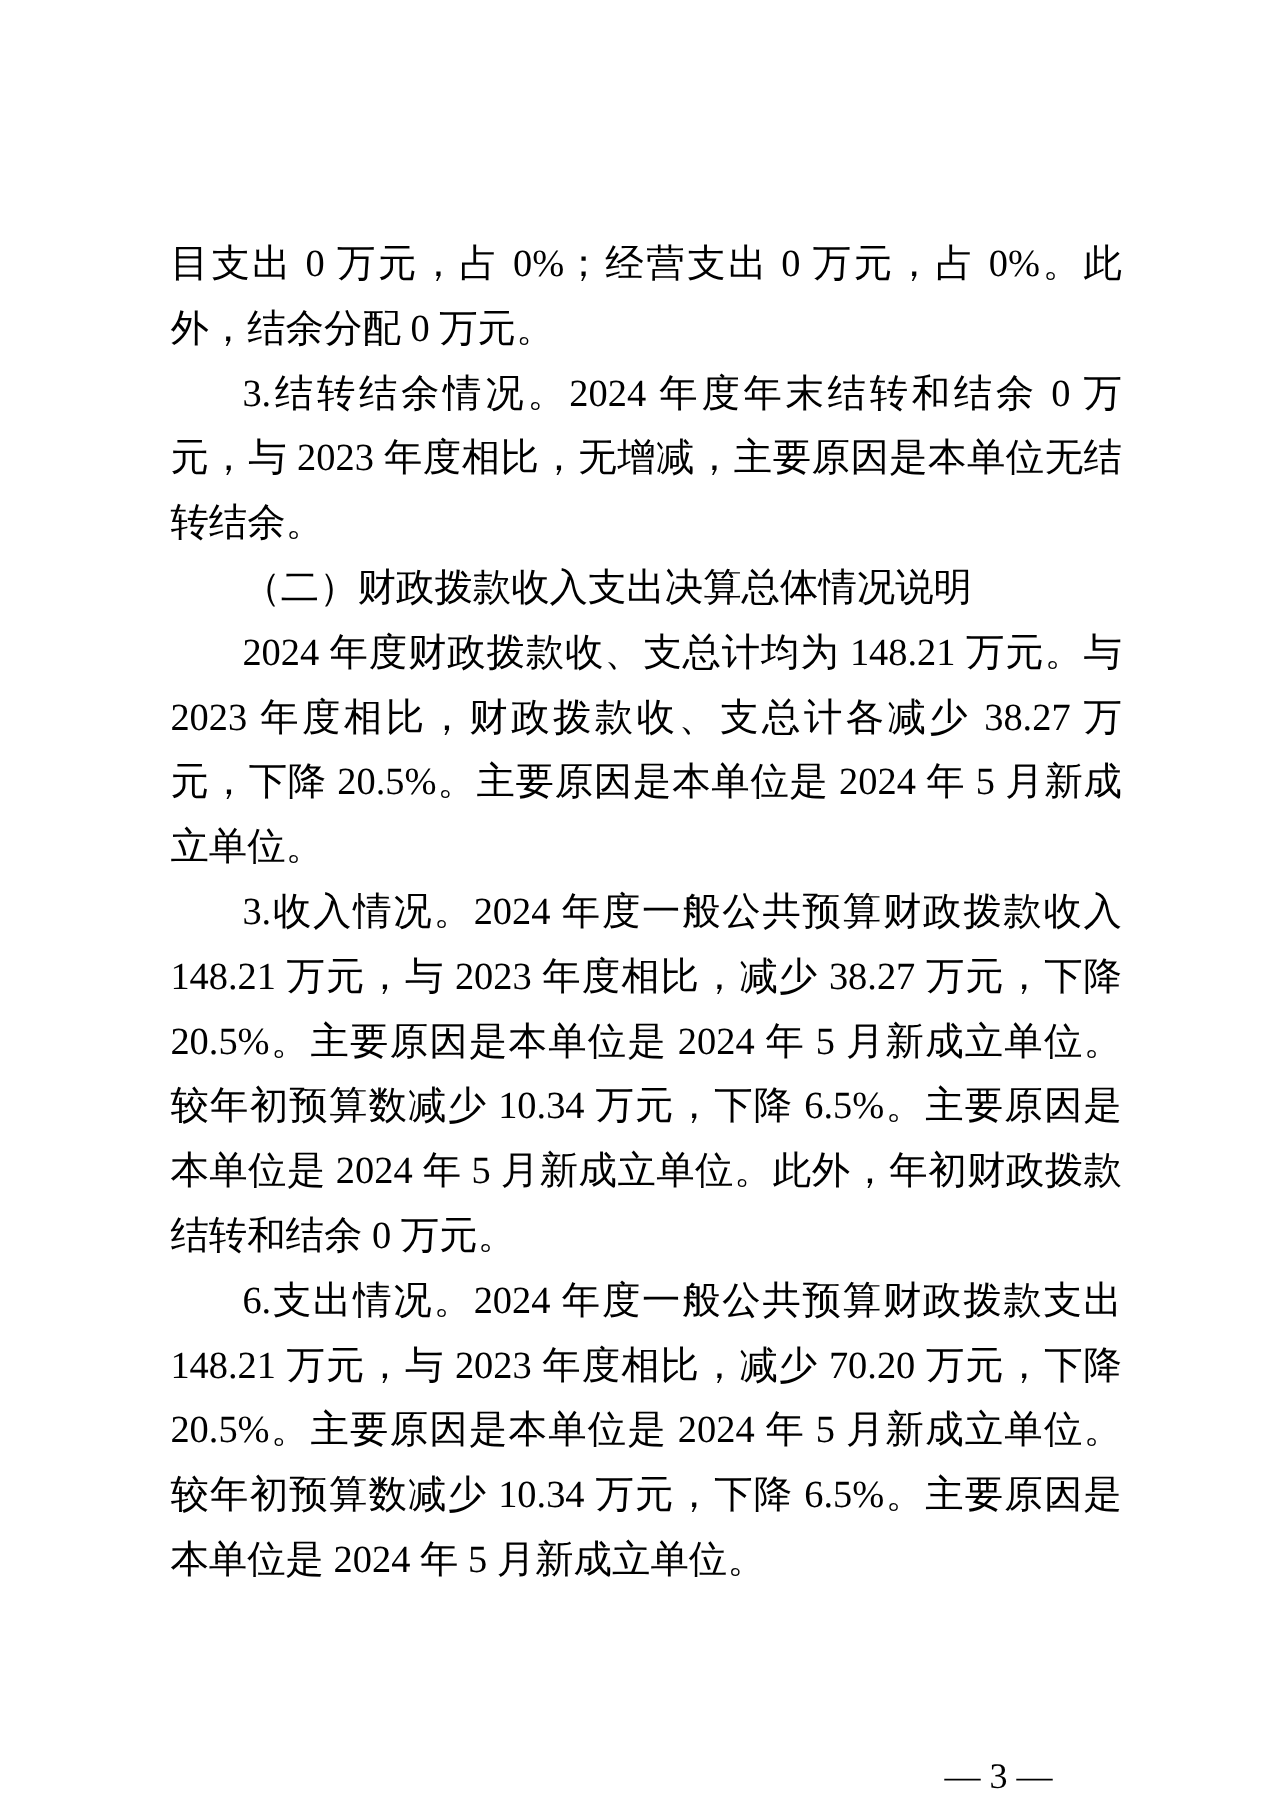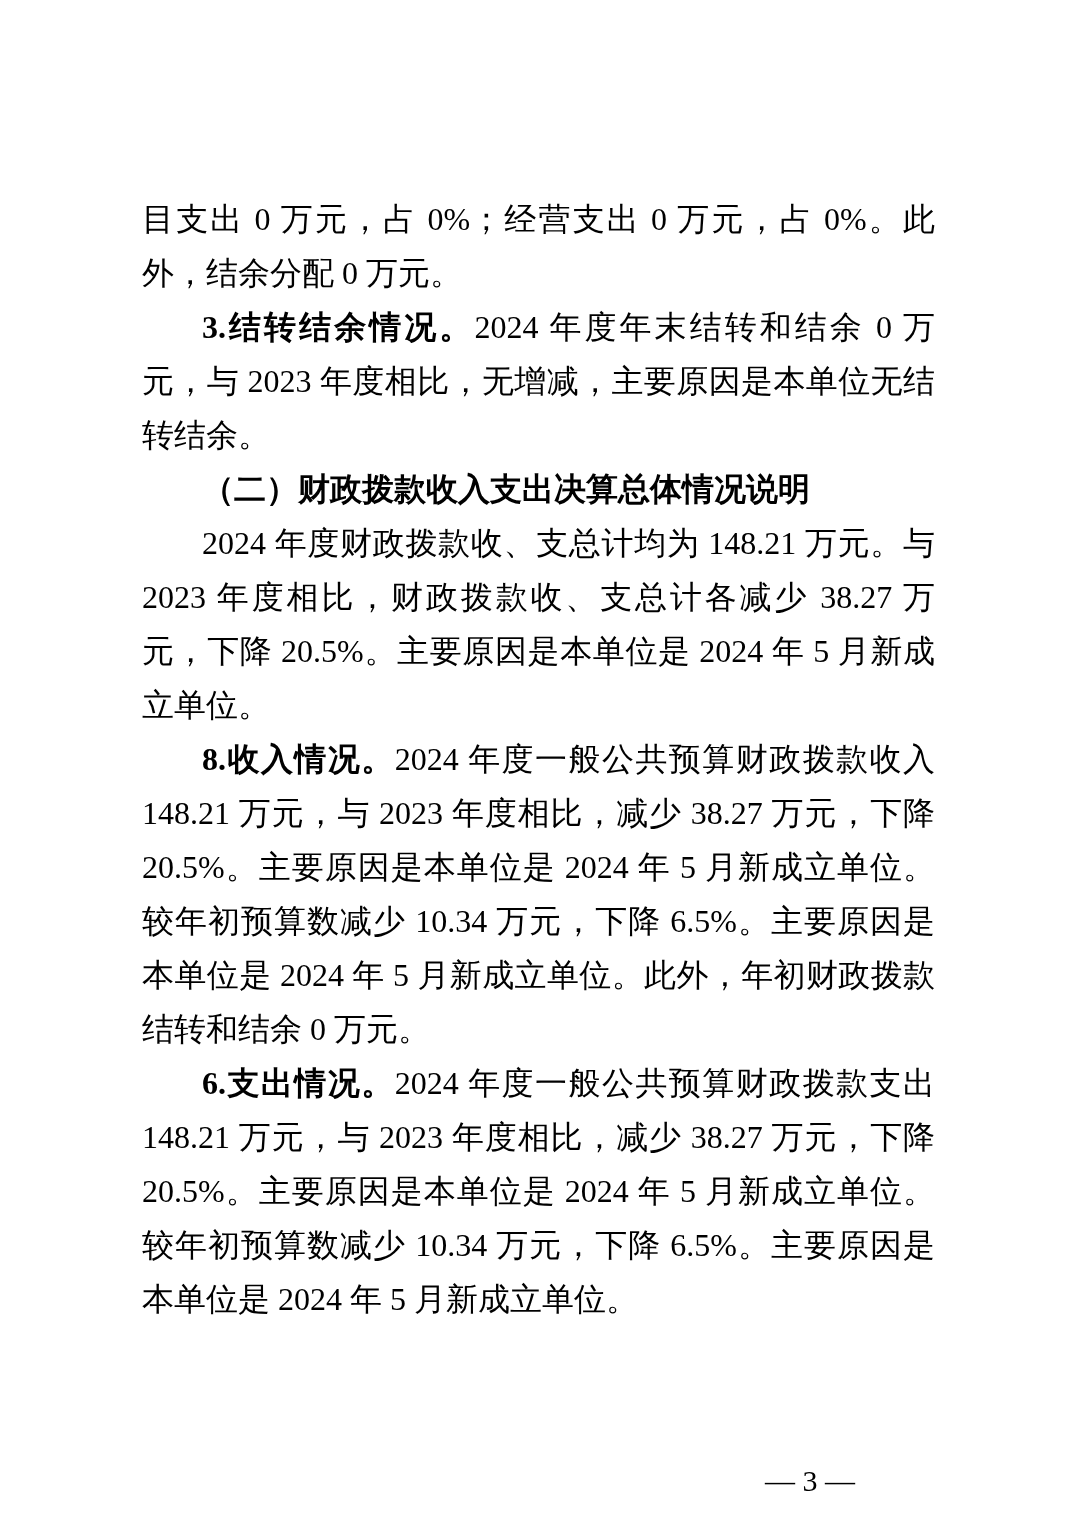--- a/index.html
+++ b/index.html
@@ -8,56 +8,57 @@
     background: #ffffff;
   }
   .page {
     position: relative;
     width: 989px;
     height: 1515px;
     background: #ffffff;
     color: #000000;
     font-family: "Liberation Serif", "DejaVu Serif", serif;
     overflow: hidden;
+    padding-left: 22px;
   }
   .text-block {
     position: absolute;
     left: 142px;
     top: 192px;
     width: 793px;
     text-align: justify;
   }
   .para {
     margin: 0;
     font-size: 32px;
     line-height: 54px;
     font-weight: normal;
   }
   .para.indent {
     text-indent: 60px;
   }
   .para b {
-    font-weight: bold;
+    font-weight: normal;
   }
   .footer {
     position: absolute;
     top: 1464px;
     right: 134px;
     font-size: 30px;
     line-height: 34px;
     font-family: "Liberation Serif", "DejaVu Serif", serif;
     color: #000000;
   }
 </style>
 </head>
 <body>
 
 <div class="page">
   <div class="text-block" id="paragraphs">
       <p class="para"><span>目支出 0 万元，占 0%；经营支出 0 万元，占 0%。此外，结余分配 0 万元。</span></p>
       <p class="para indent"><b>3.结转结余情况。</b><span>2024 年度年末结转和结余 0 万元，与 2023 年度相比，无增减，主要原因是本单位无结转结余。</span></p>
       <p class="para indent"><b>（二）财政拨款收入支出决算总体情况说明</b></p>
       <p class="para indent"><span>2024 年度财政拨款收、支总计均为 148.21 万元。与 2023 年度相比，财政拨款收、支总计各减少 38.27 万元，下降 20.5%。主要原因是本单位是 2024 年 5 月新成立单位。</span></p>
-      <p class="para indent"><b>8.收入情况。</b><span>2024 年度一般公共预算财政拨款收入 148.21 万元，与 2023 年度相比，减少 38.27 万元，下降 20.5%。主要原因是本单位是 2024 年 5 月新成立单位。较年初预算数减少 10.34 万元，下降 6.5%。主要原因是本单位是 2024 年 5 月新成立单位。此外，年初财政拨款结转和结余 0 万元。</span></p>
-      <p class="para indent"><b>6.支出情况。</b><span>2024 年度一般公共预算财政拨款支出 148.21 万元，与 2023 年度相比，减少 38.27 万元，下降 20.5%。主要原因是本单位是 2024 年 5 月新成立单位。较年初预算数减少 10.34 万元，下降 6.5%。主要原因是本单位是 2024 年 5 月新成立单位。</span></p>
+      <p class="para indent"><b>3.收入情况。</b><span>2024 年度一般公共预算财政拨款收入 148.21 万元，与 2023 年度相比，减少 38.27 万元，下降 20.5%。主要原因是本单位是 2024 年 5 月新成立单位。较年初预算数减少 10.34 万元，下降 6.5%。主要原因是本单位是 2024 年 5 月新成立单位。此外，年初财政拨款结转和结余 0 万元。</span></p>
+      <p class="para indent"><b>6.支出情况。</b><span>2024 年度一般公共预算财政拨款支出 148.21 万元，与 2023 年度相比，减少 70.20 万元，下降 20.5%。主要原因是本单位是 2024 年 5 月新成立单位。较年初预算数减少 10.34 万元，下降 6.5%。主要原因是本单位是 2024 年 5 月新成立单位。</span></p>
     </div>
   <div class="footer">— 3 —</div>
 </div>
 
 </body></html>

